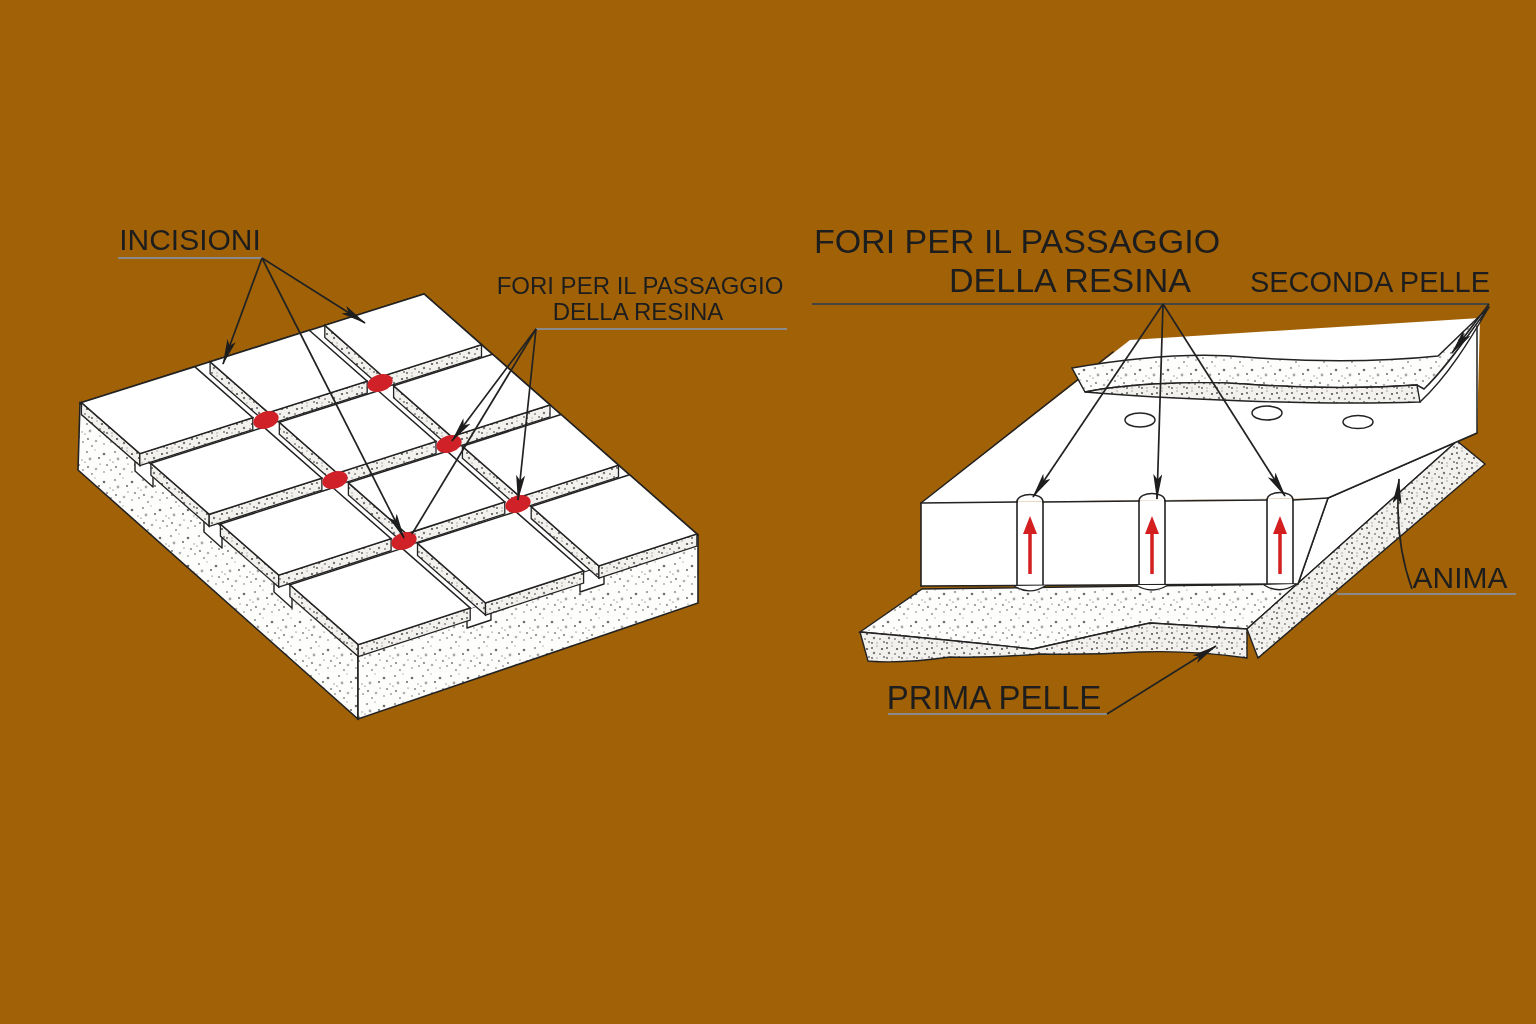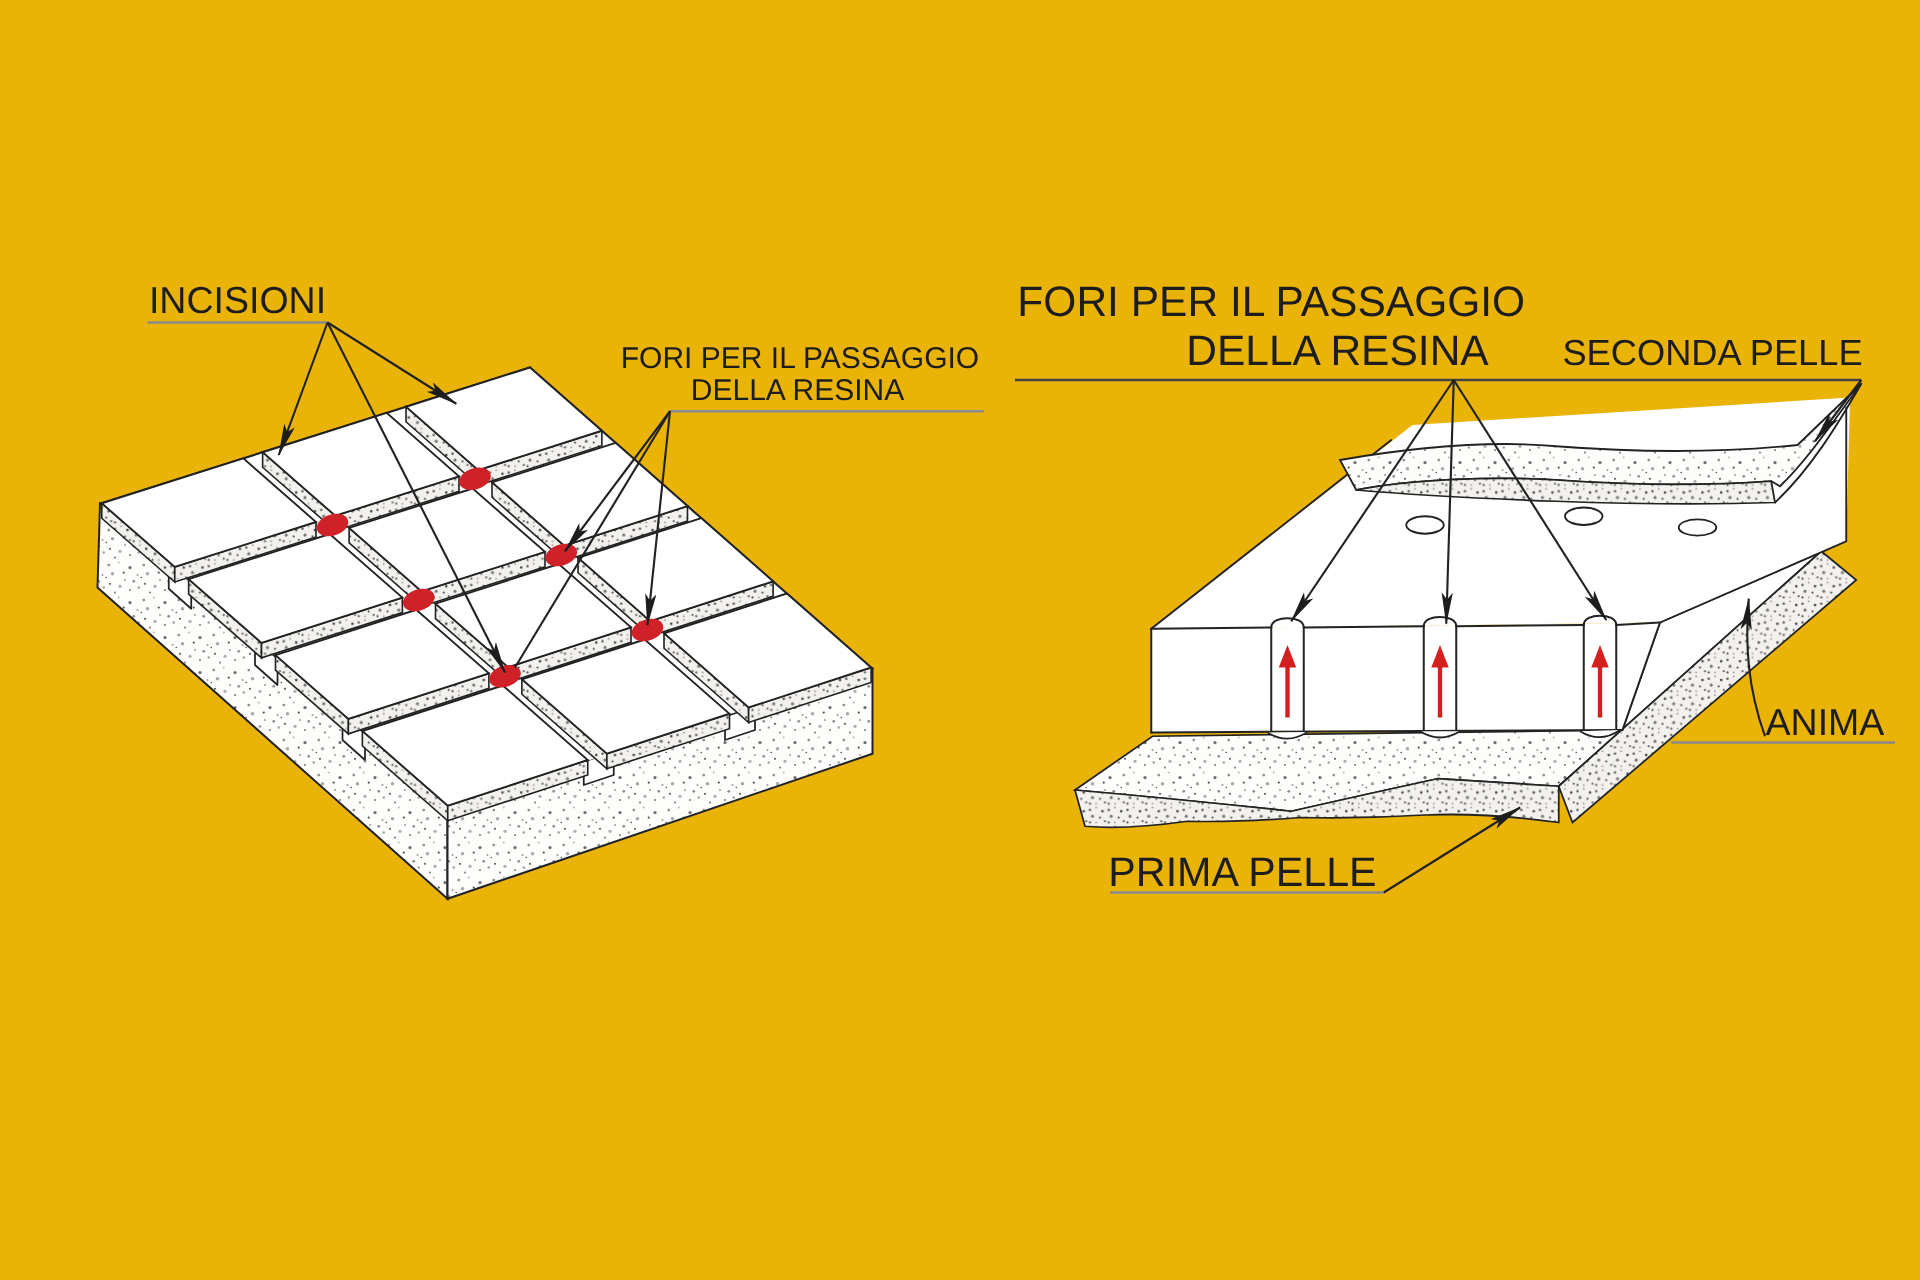--- a/index.html
+++ b/index.html
@@ -1,16 +1,16 @@
 <!DOCTYPE html>
 <html><head>
 <meta charset="utf-8">
 <style>
   html,body{margin:0;padding:0;background:#fbfbfa;}
-  .stage{position:relative;width:1536px;height:1024px;background:#eab308;overflow:hidden;
+  .stage{position:relative;width:1536px;height:1024px;background:#a16207;overflow:hidden;
          font-family:"Liberation Sans", sans-serif;text-align:center;}
   svg{display:block}
   .lbl{font-family:"Liberation Sans", sans-serif; fill:#1d1d1d;}
   .edge{stroke:#222;fill:none;stroke-linecap:round;}
   .leader{stroke:#222;stroke-width:1.7;fill:none;}
   .ul{stroke:#8a8a8a;stroke-width:2;}
   .ul2{stroke:#444;stroke-width:2;}
 </style>
 </head>
 <body>

